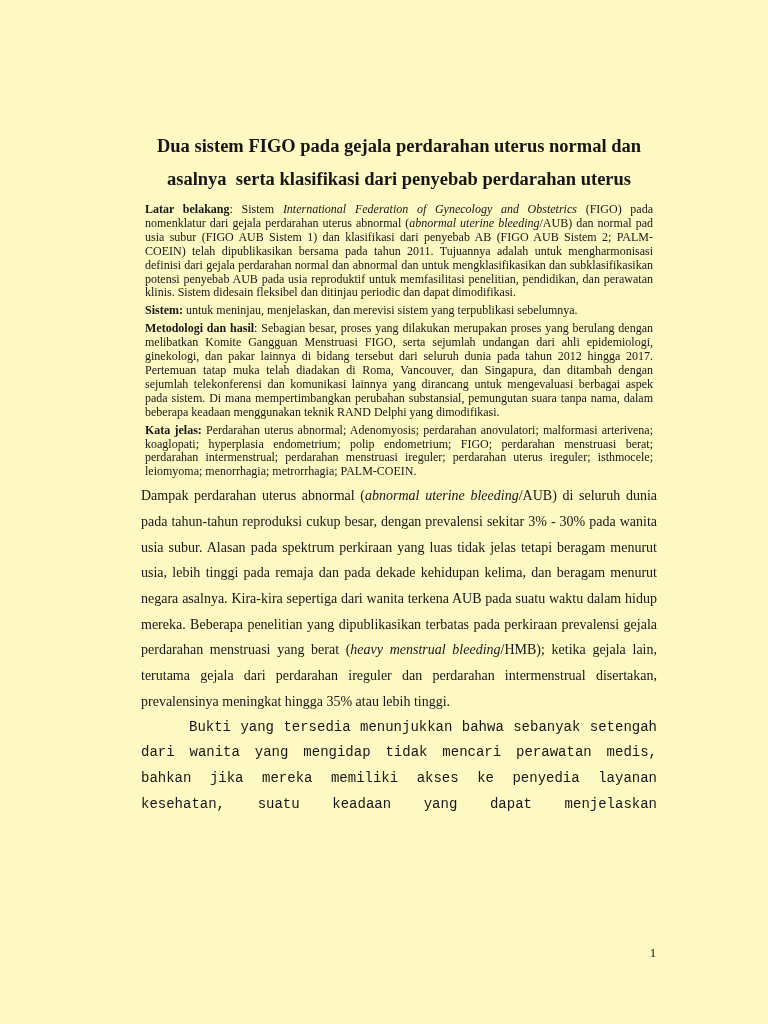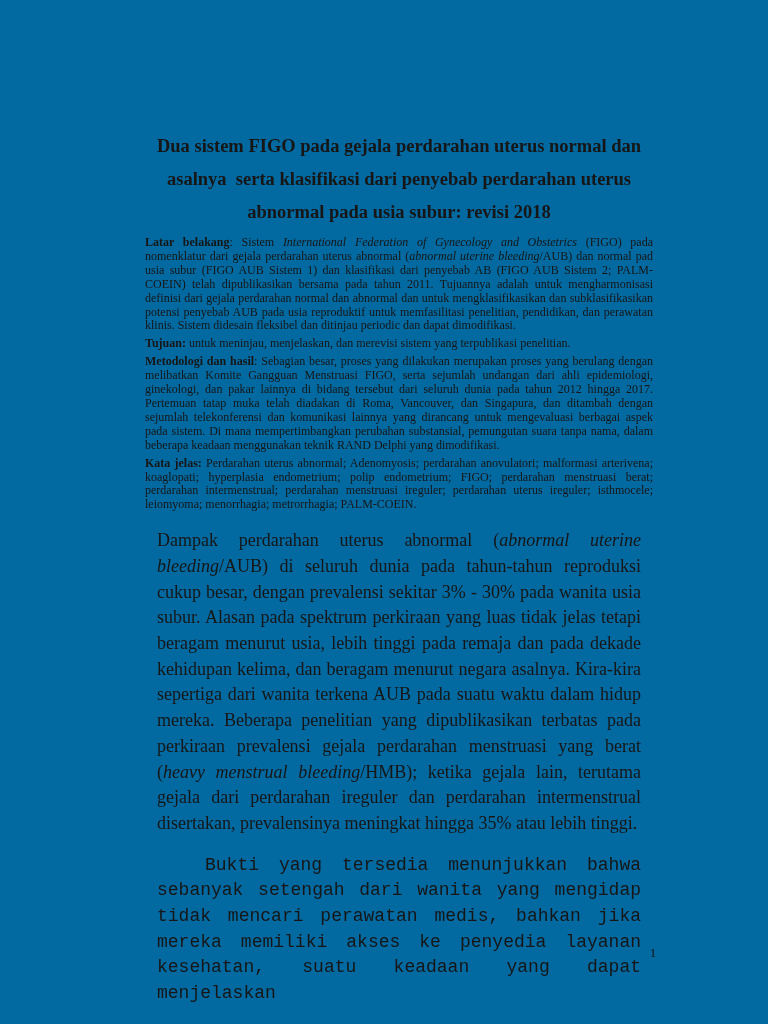--- a/index.html
+++ b/index.html
@@ -11,21 +11,21 @@
     width: 768px;
     height: 1024px;
     position: relative;
     font-family: "Liberation Serif", serif;
     color: #161616;
     overflow: hidden;
   }
   .page {
     position: absolute;
     inset: 0;
-    background: #0369a1;
+    background: #fef9c3;
   }
   .content {
     position: absolute;
     left: 141px;
     top: 0;
     width: 516px;
   }
   .title-block {
     margin: 130px 0 0 0;
     text-align: center;
@@ -48,22 +48,22 @@
   .abstract-heading {
     font-weight: bold;
   }
   .section-heading {
     margin: 15px 0 0 0;
     font-size: 16px;
     line-height: 26px;
     font-weight: bold;
   }
   .body-text {
-    margin: 16px;
-    font-size: 18px;
+    margin: 0;
+    font-size: 14px;
     line-height: 25.7px;
     text-align: justify;
   }
   .indent-first {
     text-indent: 48px;
     font-family: Liberation Mono, monospace;
   }
   .cut-by-page {
     text-align-last: justify;
   }
@@ -81,26 +81,25 @@
 </style>
 </head>
 <body>
 
 <div class="page">
   <div class="content">
 
     <h1 class="title-block">
       <div class="title-line">Dua sistem FIGO pada gejala perdarahan uterus normal dan</div>
       <div class="title-line">asalnya  serta klasifikasi dari penyebab perdarahan uterus</div>
-      <div class="title-line">abnormal pada usia subur: revisi 2018</div>
     </h1>
 
     <div class="abstract">
       <p><span class="seg-bold">Latar belakang</span><span>: Sistem </span><span class="seg-italic">International Federation of Gynecology and Obstetrics</span><span> (FIGO) pada nomenklatur dari gejala perdarahan uterus abnormal (</span><span class="seg-italic">abnormal uterine bleeding</span><span>/AUB) dan normal pad usia subur (FIGO AUB Sistem 1) dan klasifikasi dari penyebab AB (FIGO AUB Sistem 2; PALM-COEIN) telah dipublikasikan bersama pada tahun 2011. Tujuannya adalah untuk mengharmonisasi definisi dari gejala perdarahan normal dan abnormal dan untuk mengklasifikasikan dan subklasifikasikan potensi penyebab AUB pada usia reproduktif untuk memfasilitasi penelitian, pendidikan, dan perawatan klinis. Sistem didesain fleksibel dan ditinjau periodic dan dapat dimodifikasi.</span></p>
-      <p><span class="seg-bold">Tujuan:</span><span> untuk meninjau, menjelaskan, dan merevisi sistem yang terpublikasi penelitian.</span></p>
+      <p><span class="seg-bold">Sistem:</span><span> untuk meninjau, menjelaskan, dan merevisi sistem yang terpublikasi sebelumnya.</span></p>
       <p><span class="seg-bold">Metodologi dan hasil</span><span>: Sebagian besar, proses yang dilakukan merupakan proses yang berulang dengan melibatkan Komite Gangguan Menstruasi FIGO, serta sejumlah undangan dari ahli epidemiologi, ginekologi, dan pakar lainnya di bidang tersebut dari seluruh dunia pada tahun 2012 hingga 2017. Pertemuan tatap muka telah diadakan di Roma, Vancouver, dan Singapura, dan ditambah dengan sejumlah telekonferensi dan komunikasi lainnya yang dirancang untuk mengevaluasi berbagai aspek pada sistem. Di mana mempertimbangkan perubahan substansial, pemungutan suara tanpa nama, dalam beberapa keadaan menggunakan teknik RAND Delphi yang dimodifikasi.</span></p>
       <p><span class="seg-bold">Kata jelas:</span><span> Perdarahan uterus abnormal; Adenomyosis; perdarahan anovulatori; malformasi arterivena; koaglopati; hyperplasia endometrium; polip endometrium; FIGO; perdarahan menstruasi berat; perdarahan intermenstrual; perdarahan menstruasi ireguler; perdarahan uterus ireguler; isthmocele; leiomyoma; menorrhagia; metrorrhagia; PALM-COEIN.</span></p>
     </div>
 
 
     <p class="body-text"><span>Dampak perdarahan uterus abnormal (</span><span class="seg-italic">abnormal uterine bleeding</span><span>/AUB) di seluruh dunia pada tahun-tahun reproduksi cukup besar, dengan prevalensi sekitar 3% - 30% pada wanita usia subur. Alasan pada spektrum perkiraan yang luas tidak jelas tetapi beragam menurut usia, lebih tinggi pada remaja dan pada dekade kehidupan kelima, dan beragam menurut negara asalnya. Kira-kira sepertiga dari wanita terkena AUB pada suatu waktu dalam hidup mereka. Beberapa penelitian yang dipublikasikan terbatas pada perkiraan prevalensi gejala perdarahan menstruasi yang berat (</span><span class="seg-italic">heavy menstrual bleeding</span><span>/HMB); ketika gejala lain, terutama gejala dari perdarahan ireguler dan perdarahan intermenstrual disertakan, prevalensinya meningkat hingga 35% atau lebih tinggi.</span></p>
     <p class="body-text indent-first cut-by-page"><span>Bukti yang tersedia menunjukkan bahwa sebanyak setengah dari wanita yang mengidap tidak mencari perawatan medis, bahkan jika mereka memiliki akses ke penyedia layanan kesehatan, suatu keadaan yang dapat menjelaskan</span></p>
 
   </div>
 

